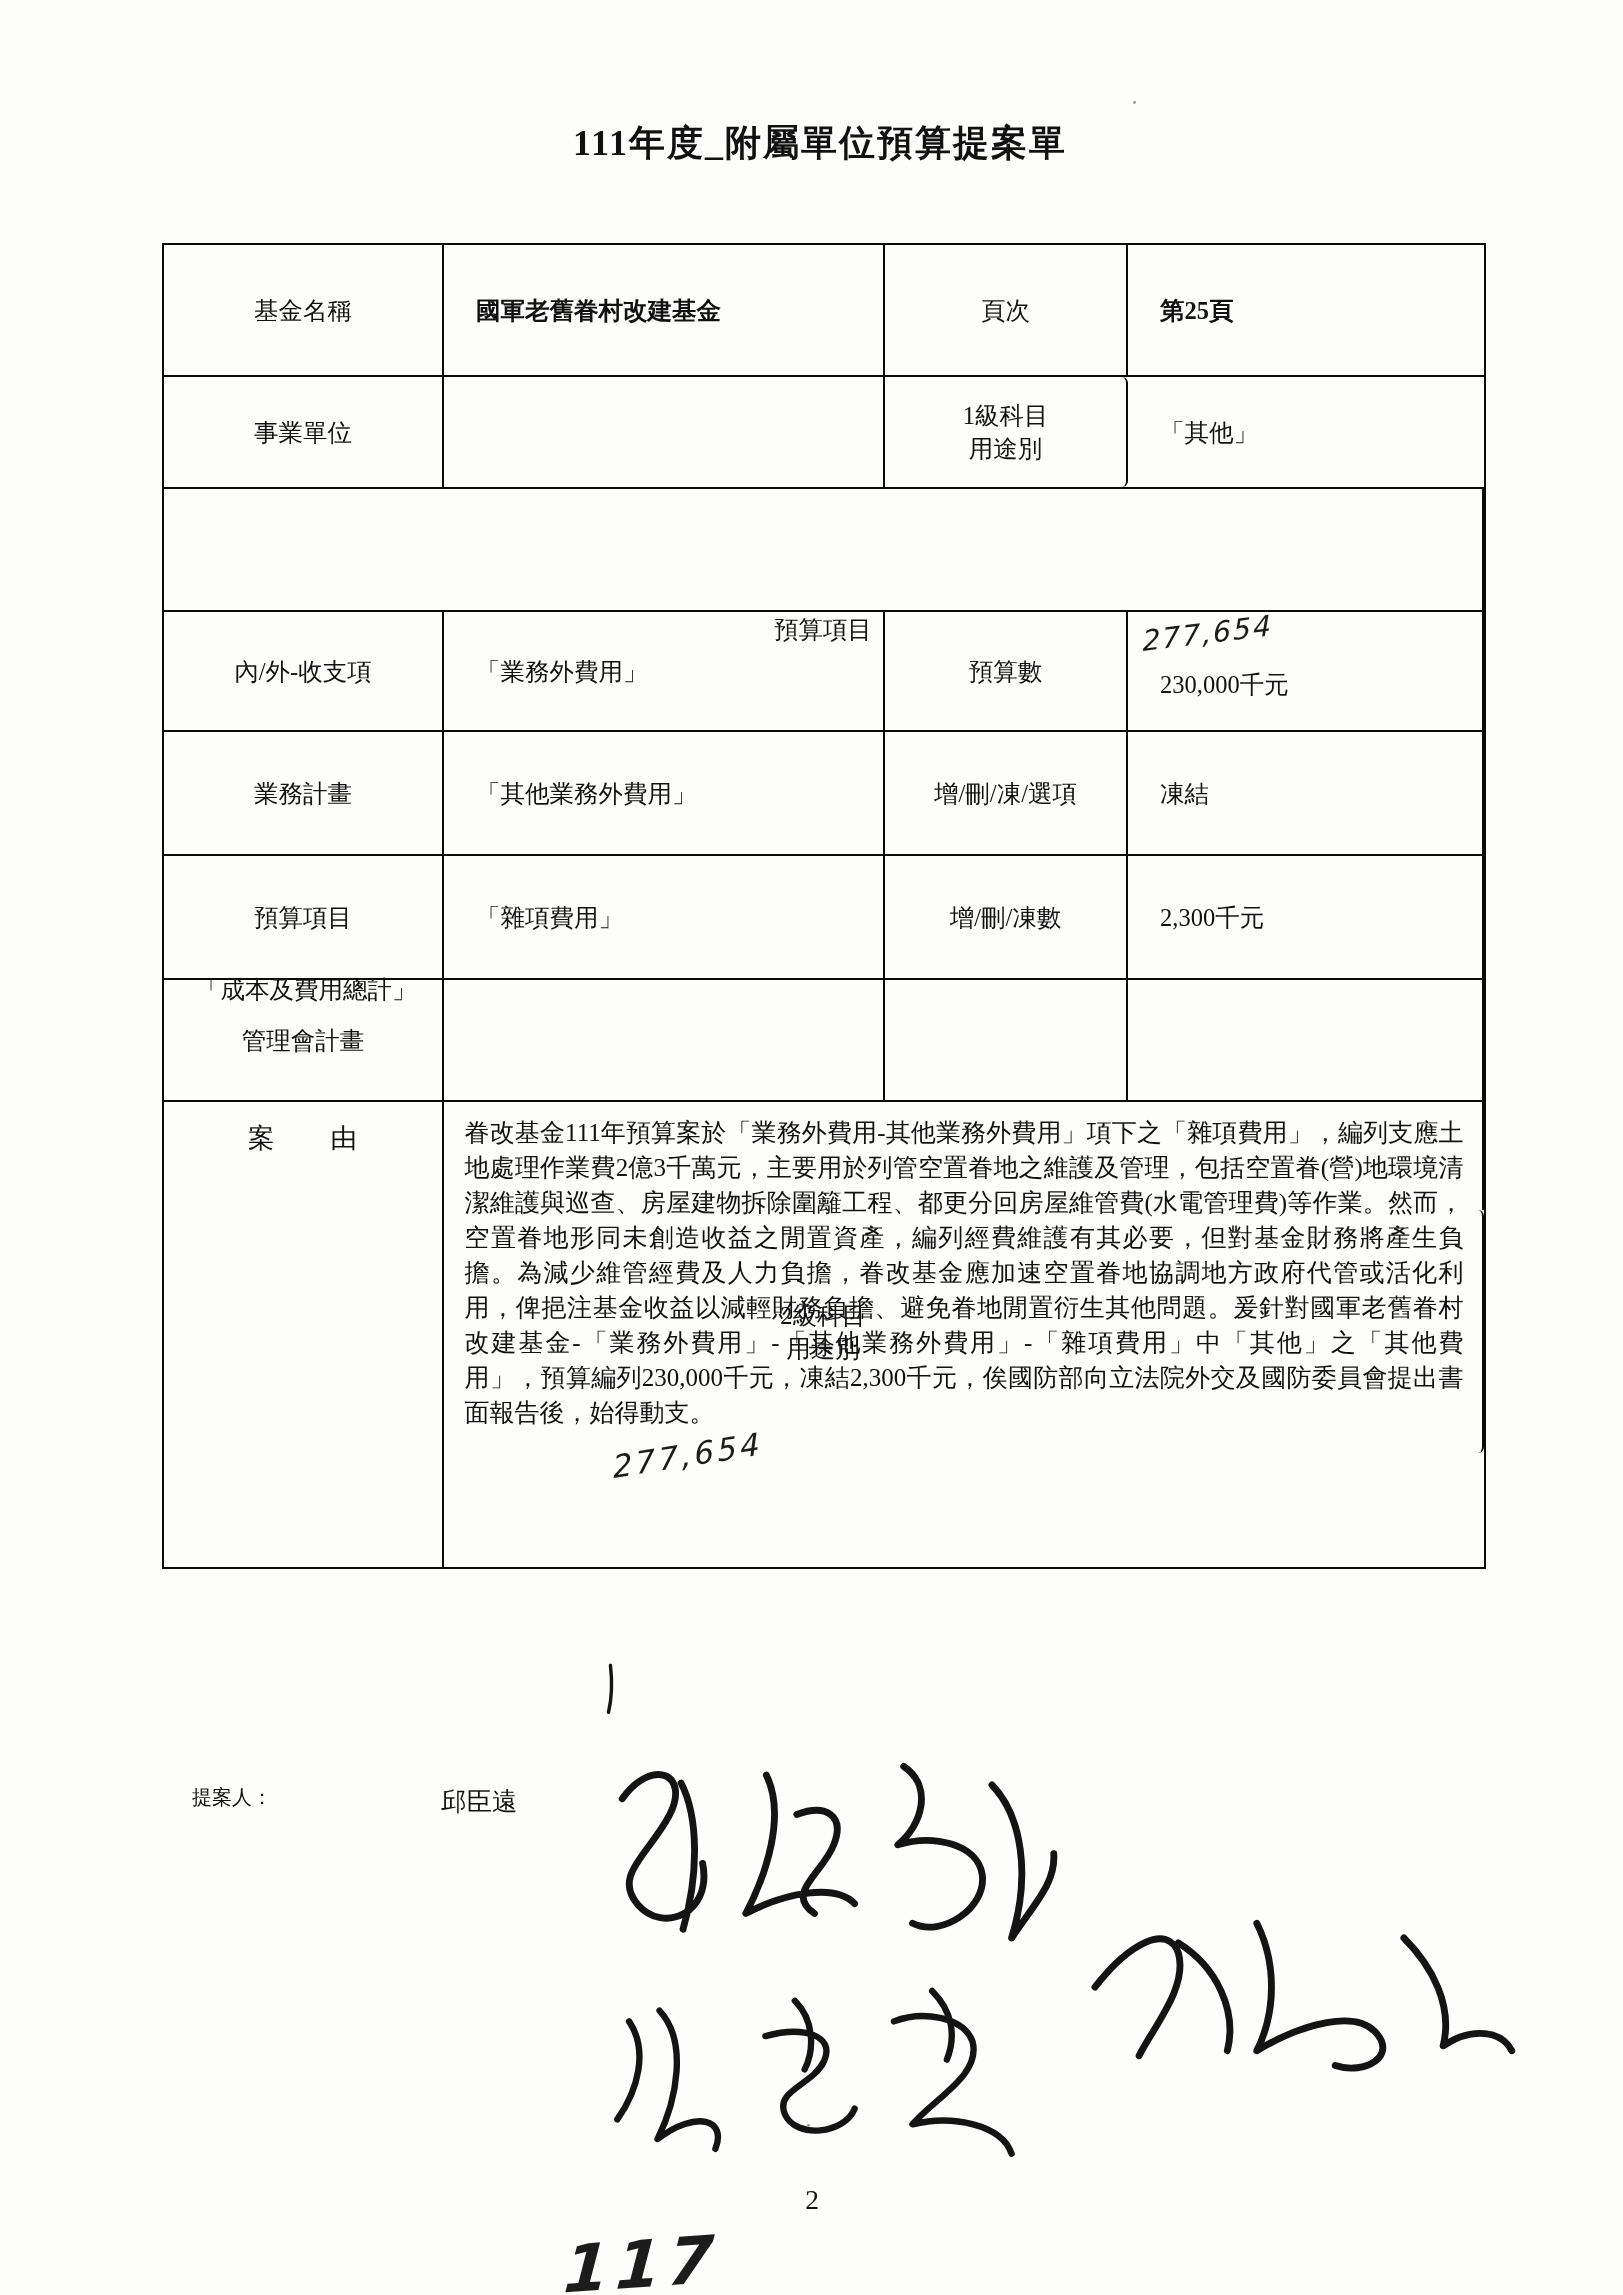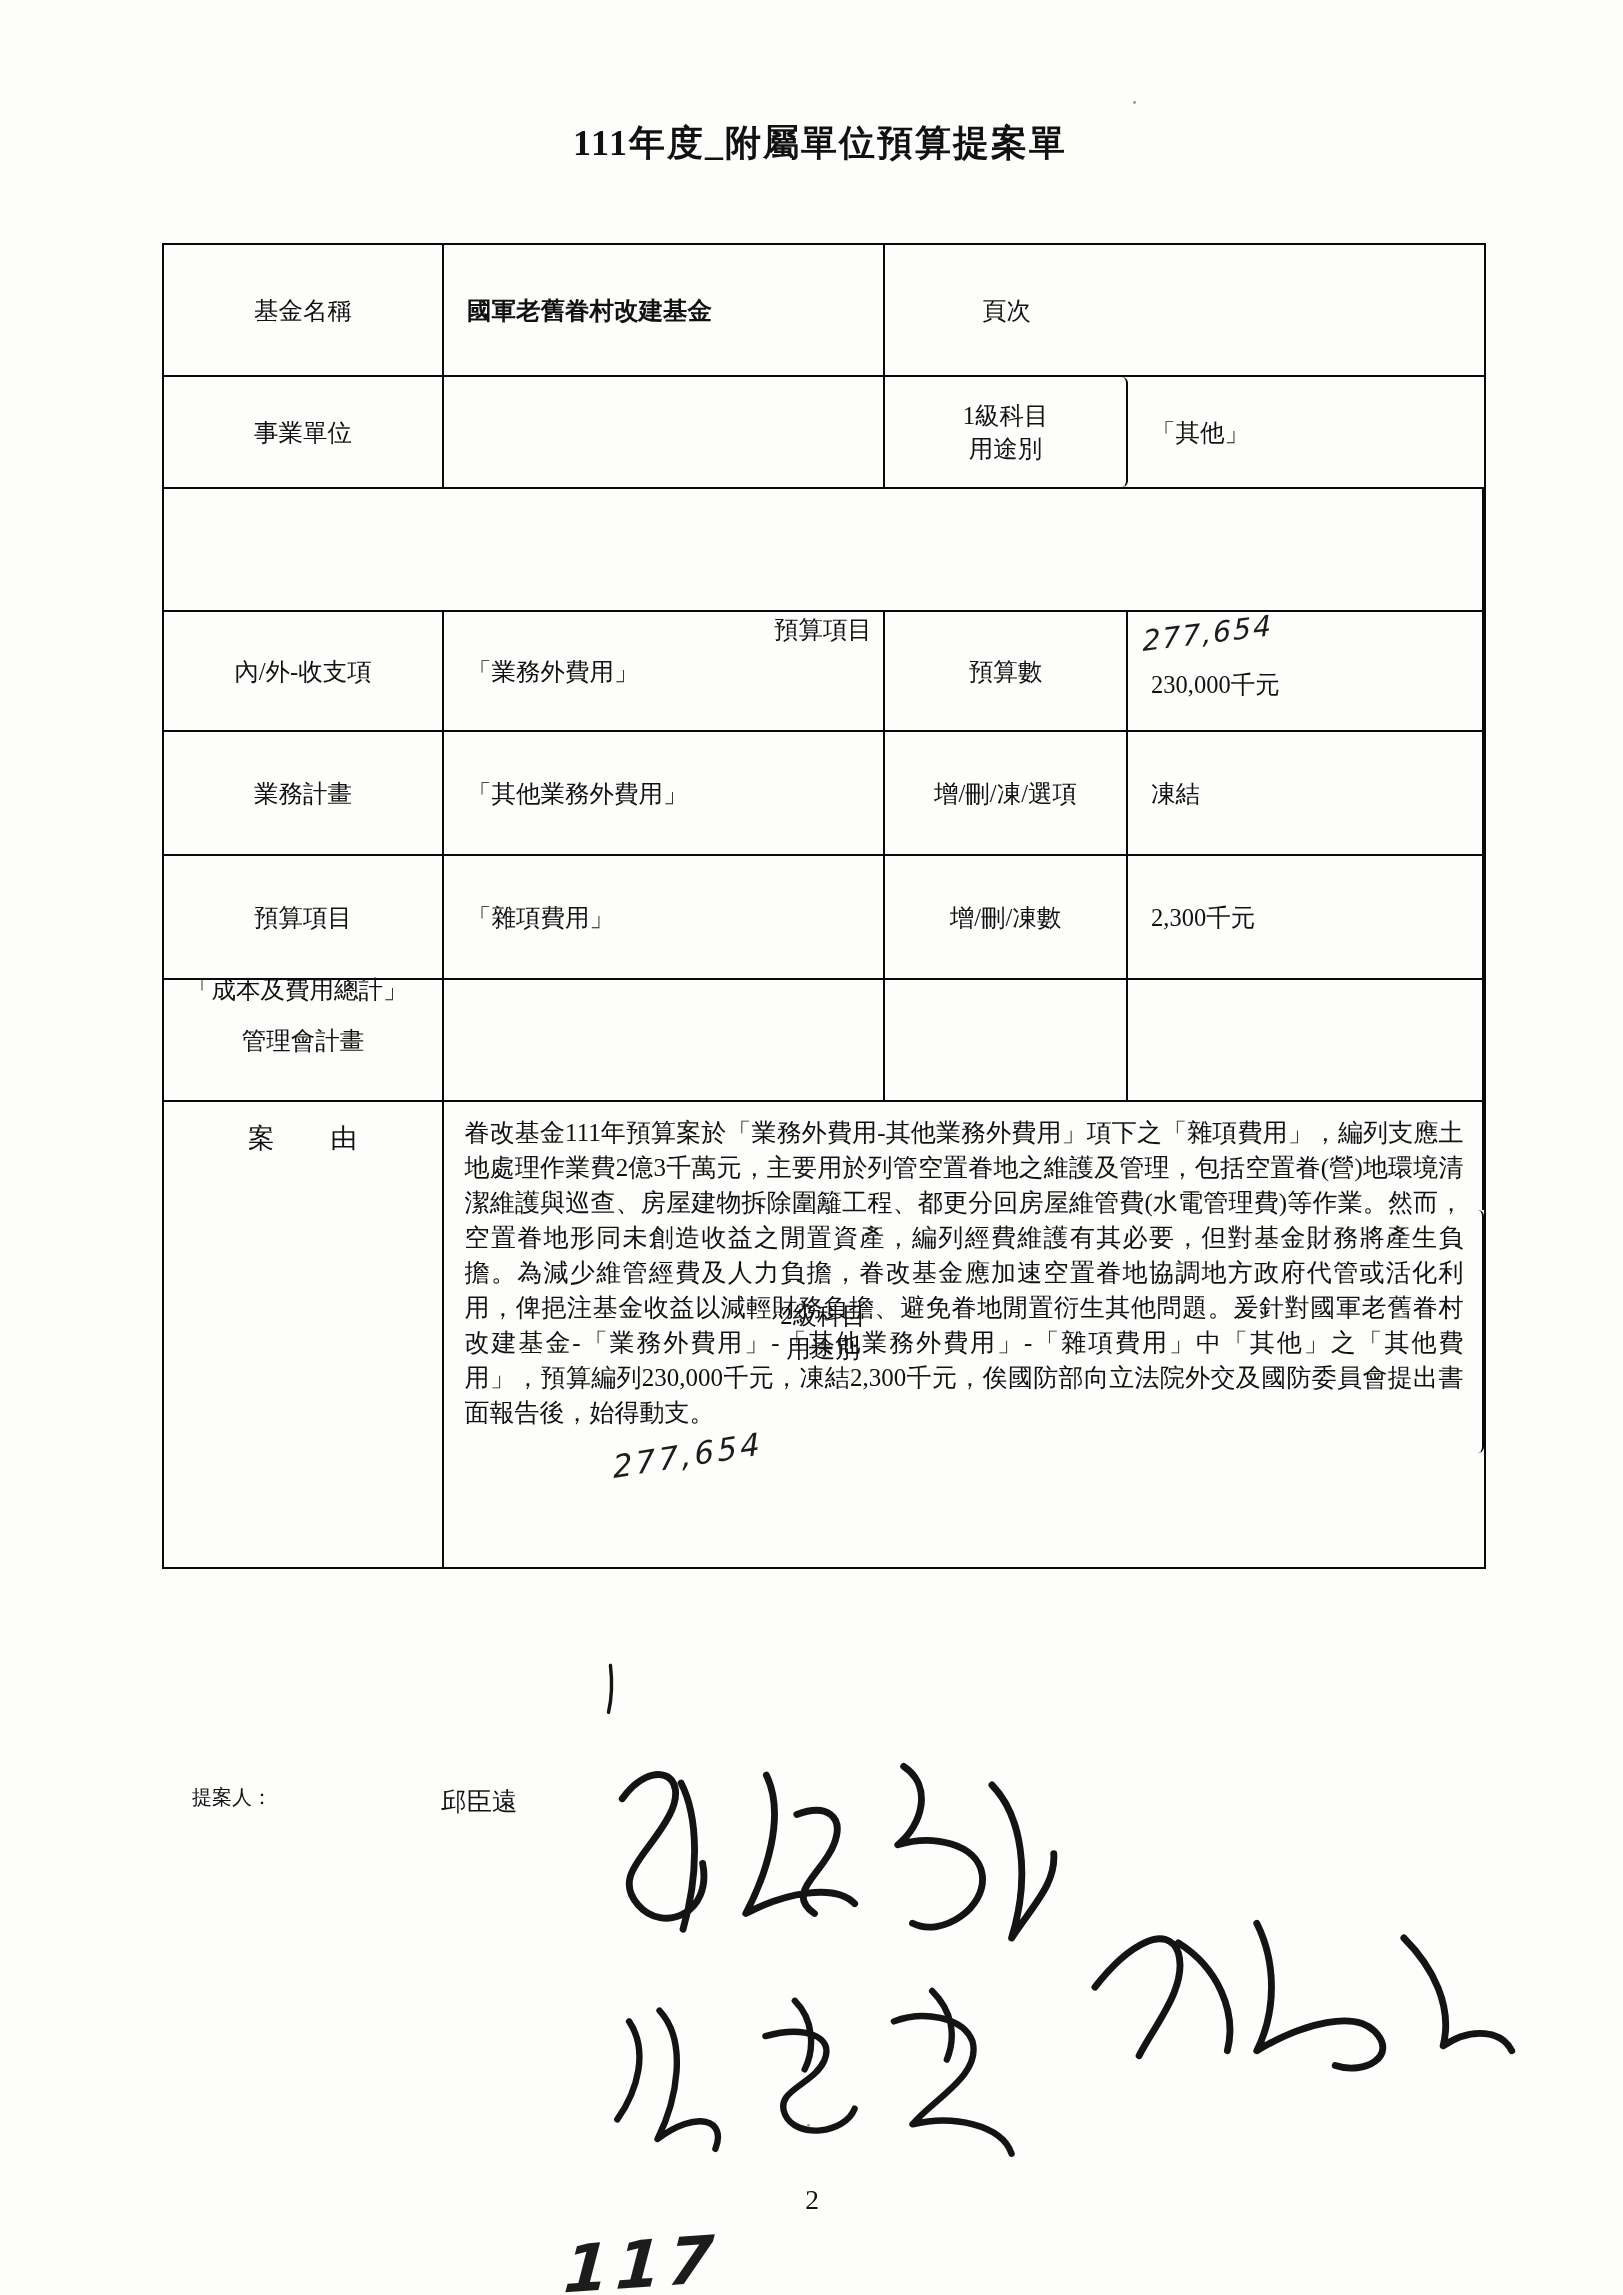--- a/index.html
+++ b/index.html
@@ -22,21 +22,21 @@
     position:absolute; left:162px; top:243px; width:1324px;
     border:2.9px solid #0a0a0a;
     background:#fdfdfc;
   }
   .brow { display:flex; border-bottom:2px solid #0a0a0a; }
   .brow:last-child { border-bottom:none; }
   .cell {
     display:flex; align-items:center;
     font-size:24.5px;
     border-right:2px solid #0a0a0a;
-    padding:0 23px;
+    padding:0 32px;
     overflow:hidden;
   }
   .cell:last-child { border-right:none; }
   .c1 { flex:0 0 280px; }
   .c2 { flex:0 0 441px; }
   .c3 { flex:0 0 243px; }
   .c4 { flex:1 1 auto; }
   .label { justify-content:center; text-align:center; padding:0 5.9px; }
   .bold { font-weight:bold; }
   .pre { white-space:pre-line;border-radius:6px; }
@@ -93,20 +93,21 @@
 <div class="page">
 
   <div class="doc-title">111年度_附屬單位預算提案單</div>
 
   <div class="btable">
 
     <div class="brow h270">
       <div class="cell c1 label">基金名稱</div>
       <div class="cell c2 bold">國軍老舊眷村改建基金</div>
       <div class="cell c3 label">頁次</div>
+      <div class="cell c4 bold">第25頁</div>
     </div>
 
     <div class="brow h228">
       <div class="cell c1 label">事業單位</div>
       <div class="cell c2"></div>
       <div class="cell c3 label pre">1級科目
 用途別</div>
       <div class="cell c4">「其他」</div>
     </div>
 

